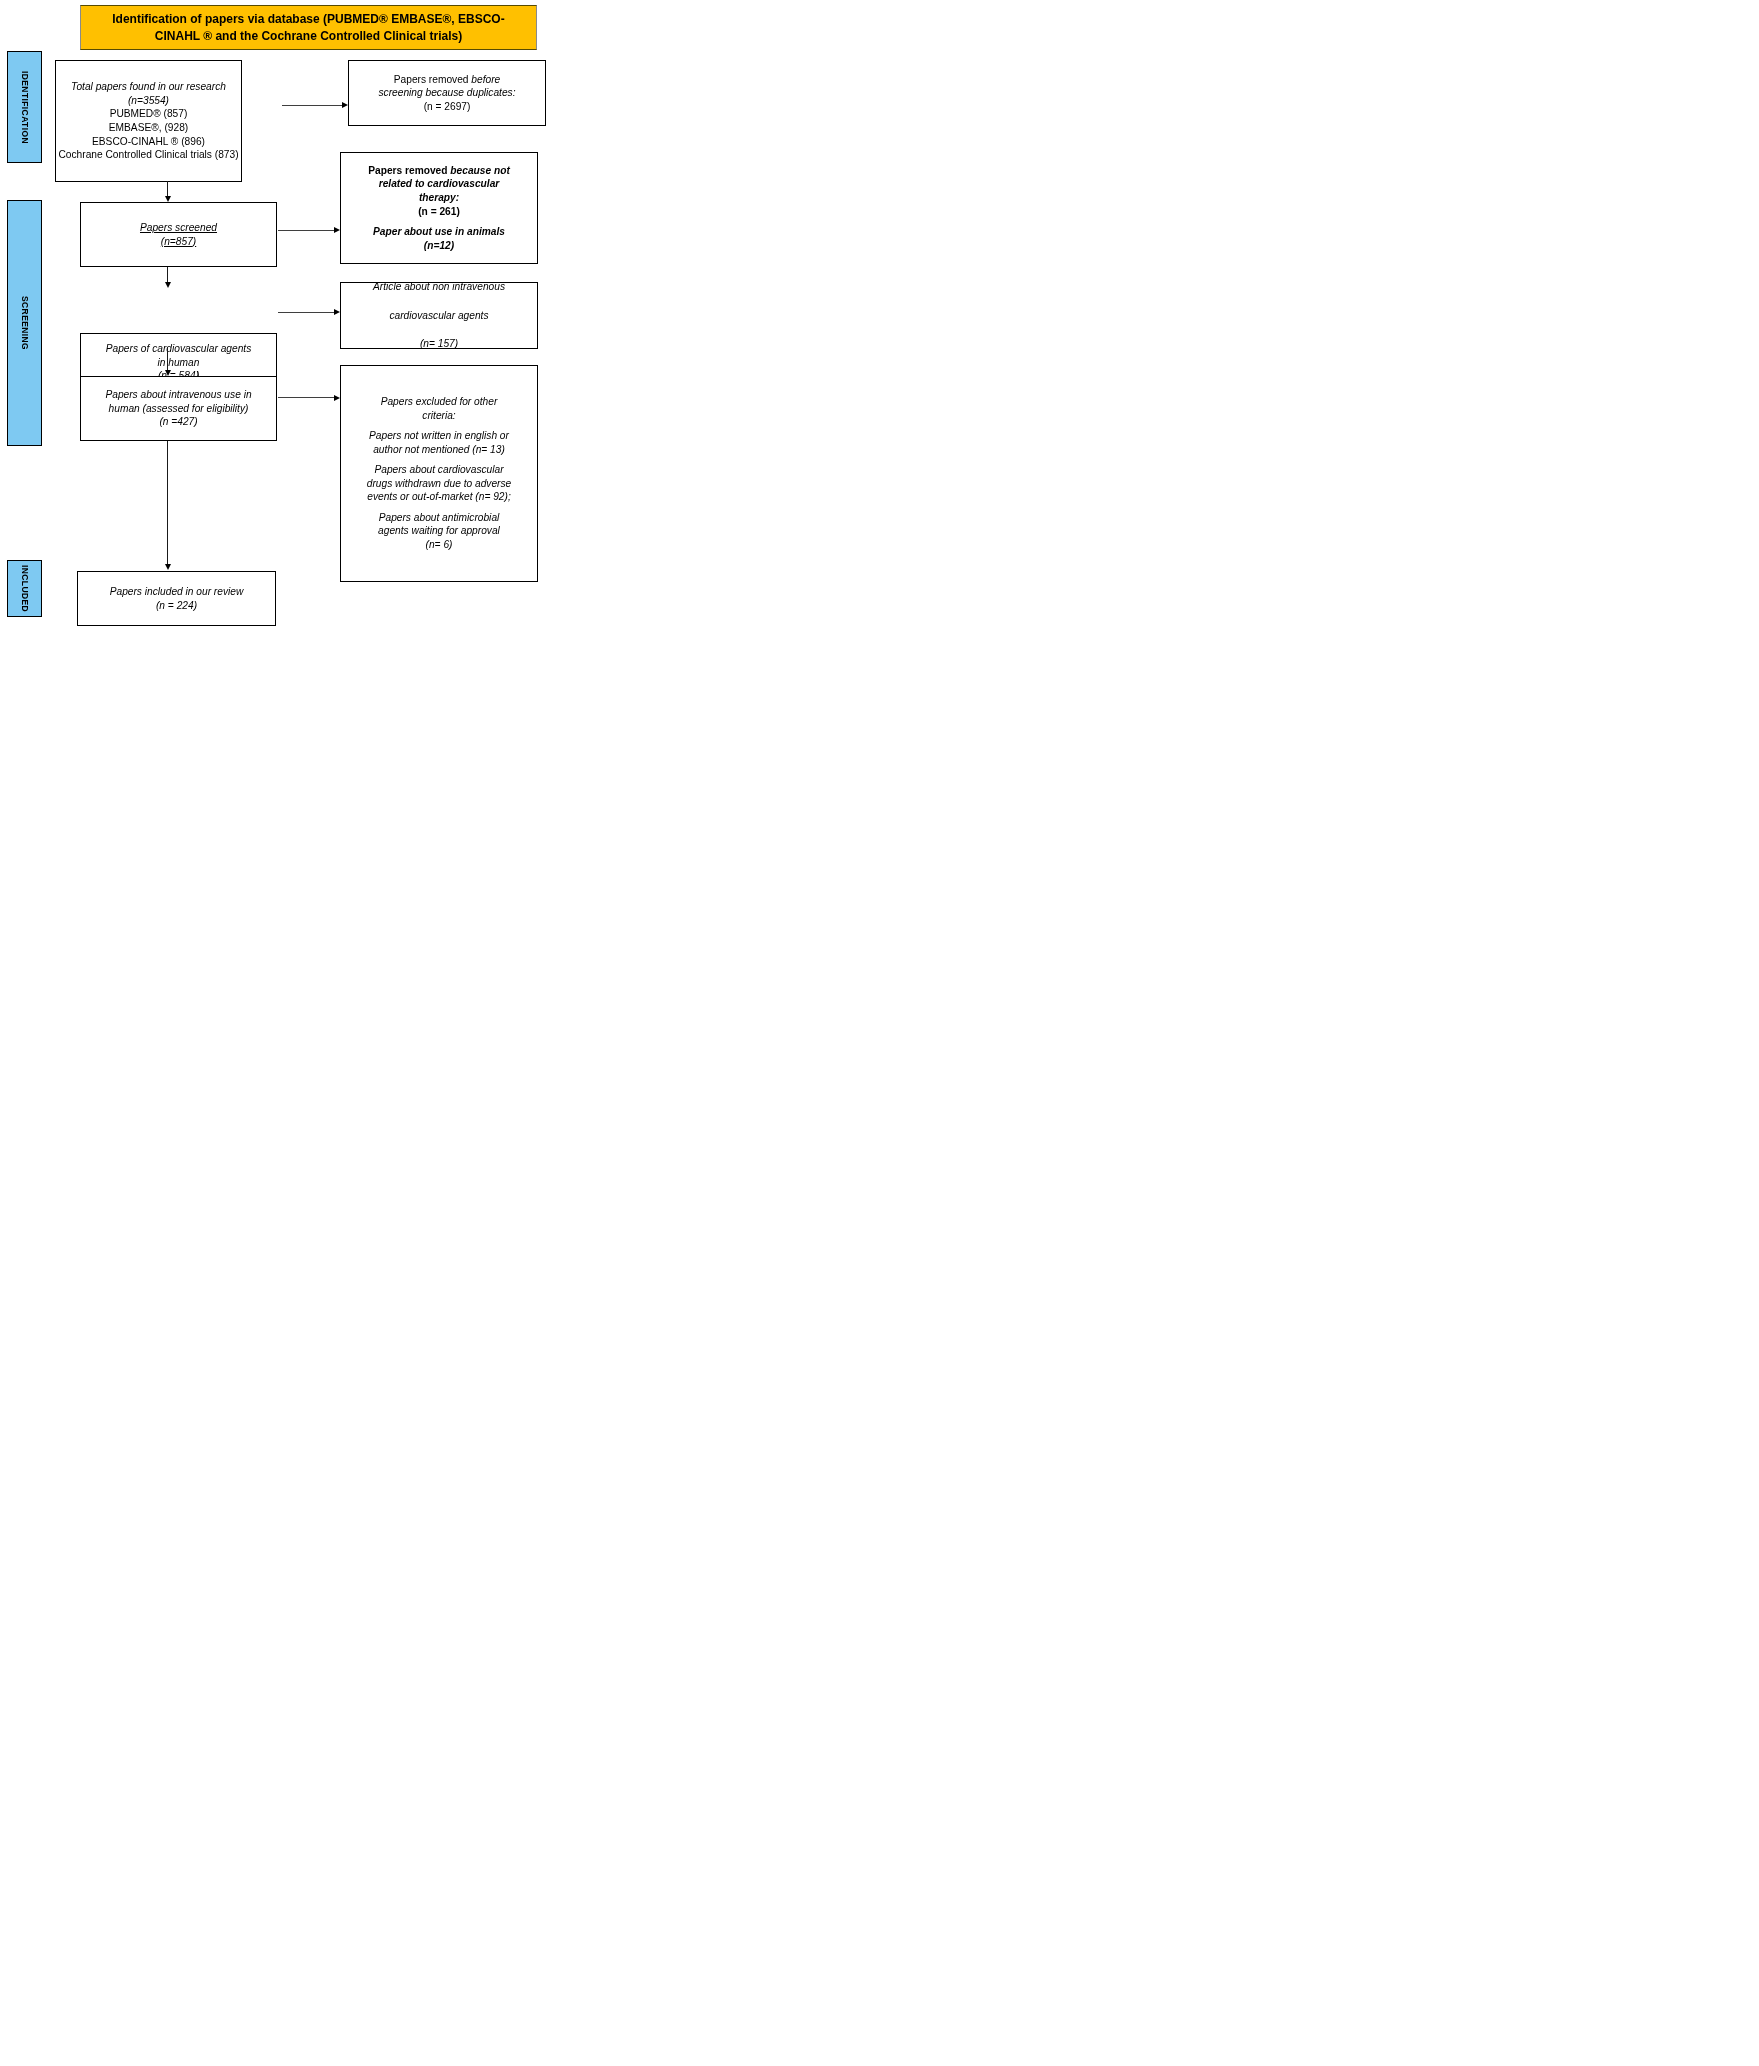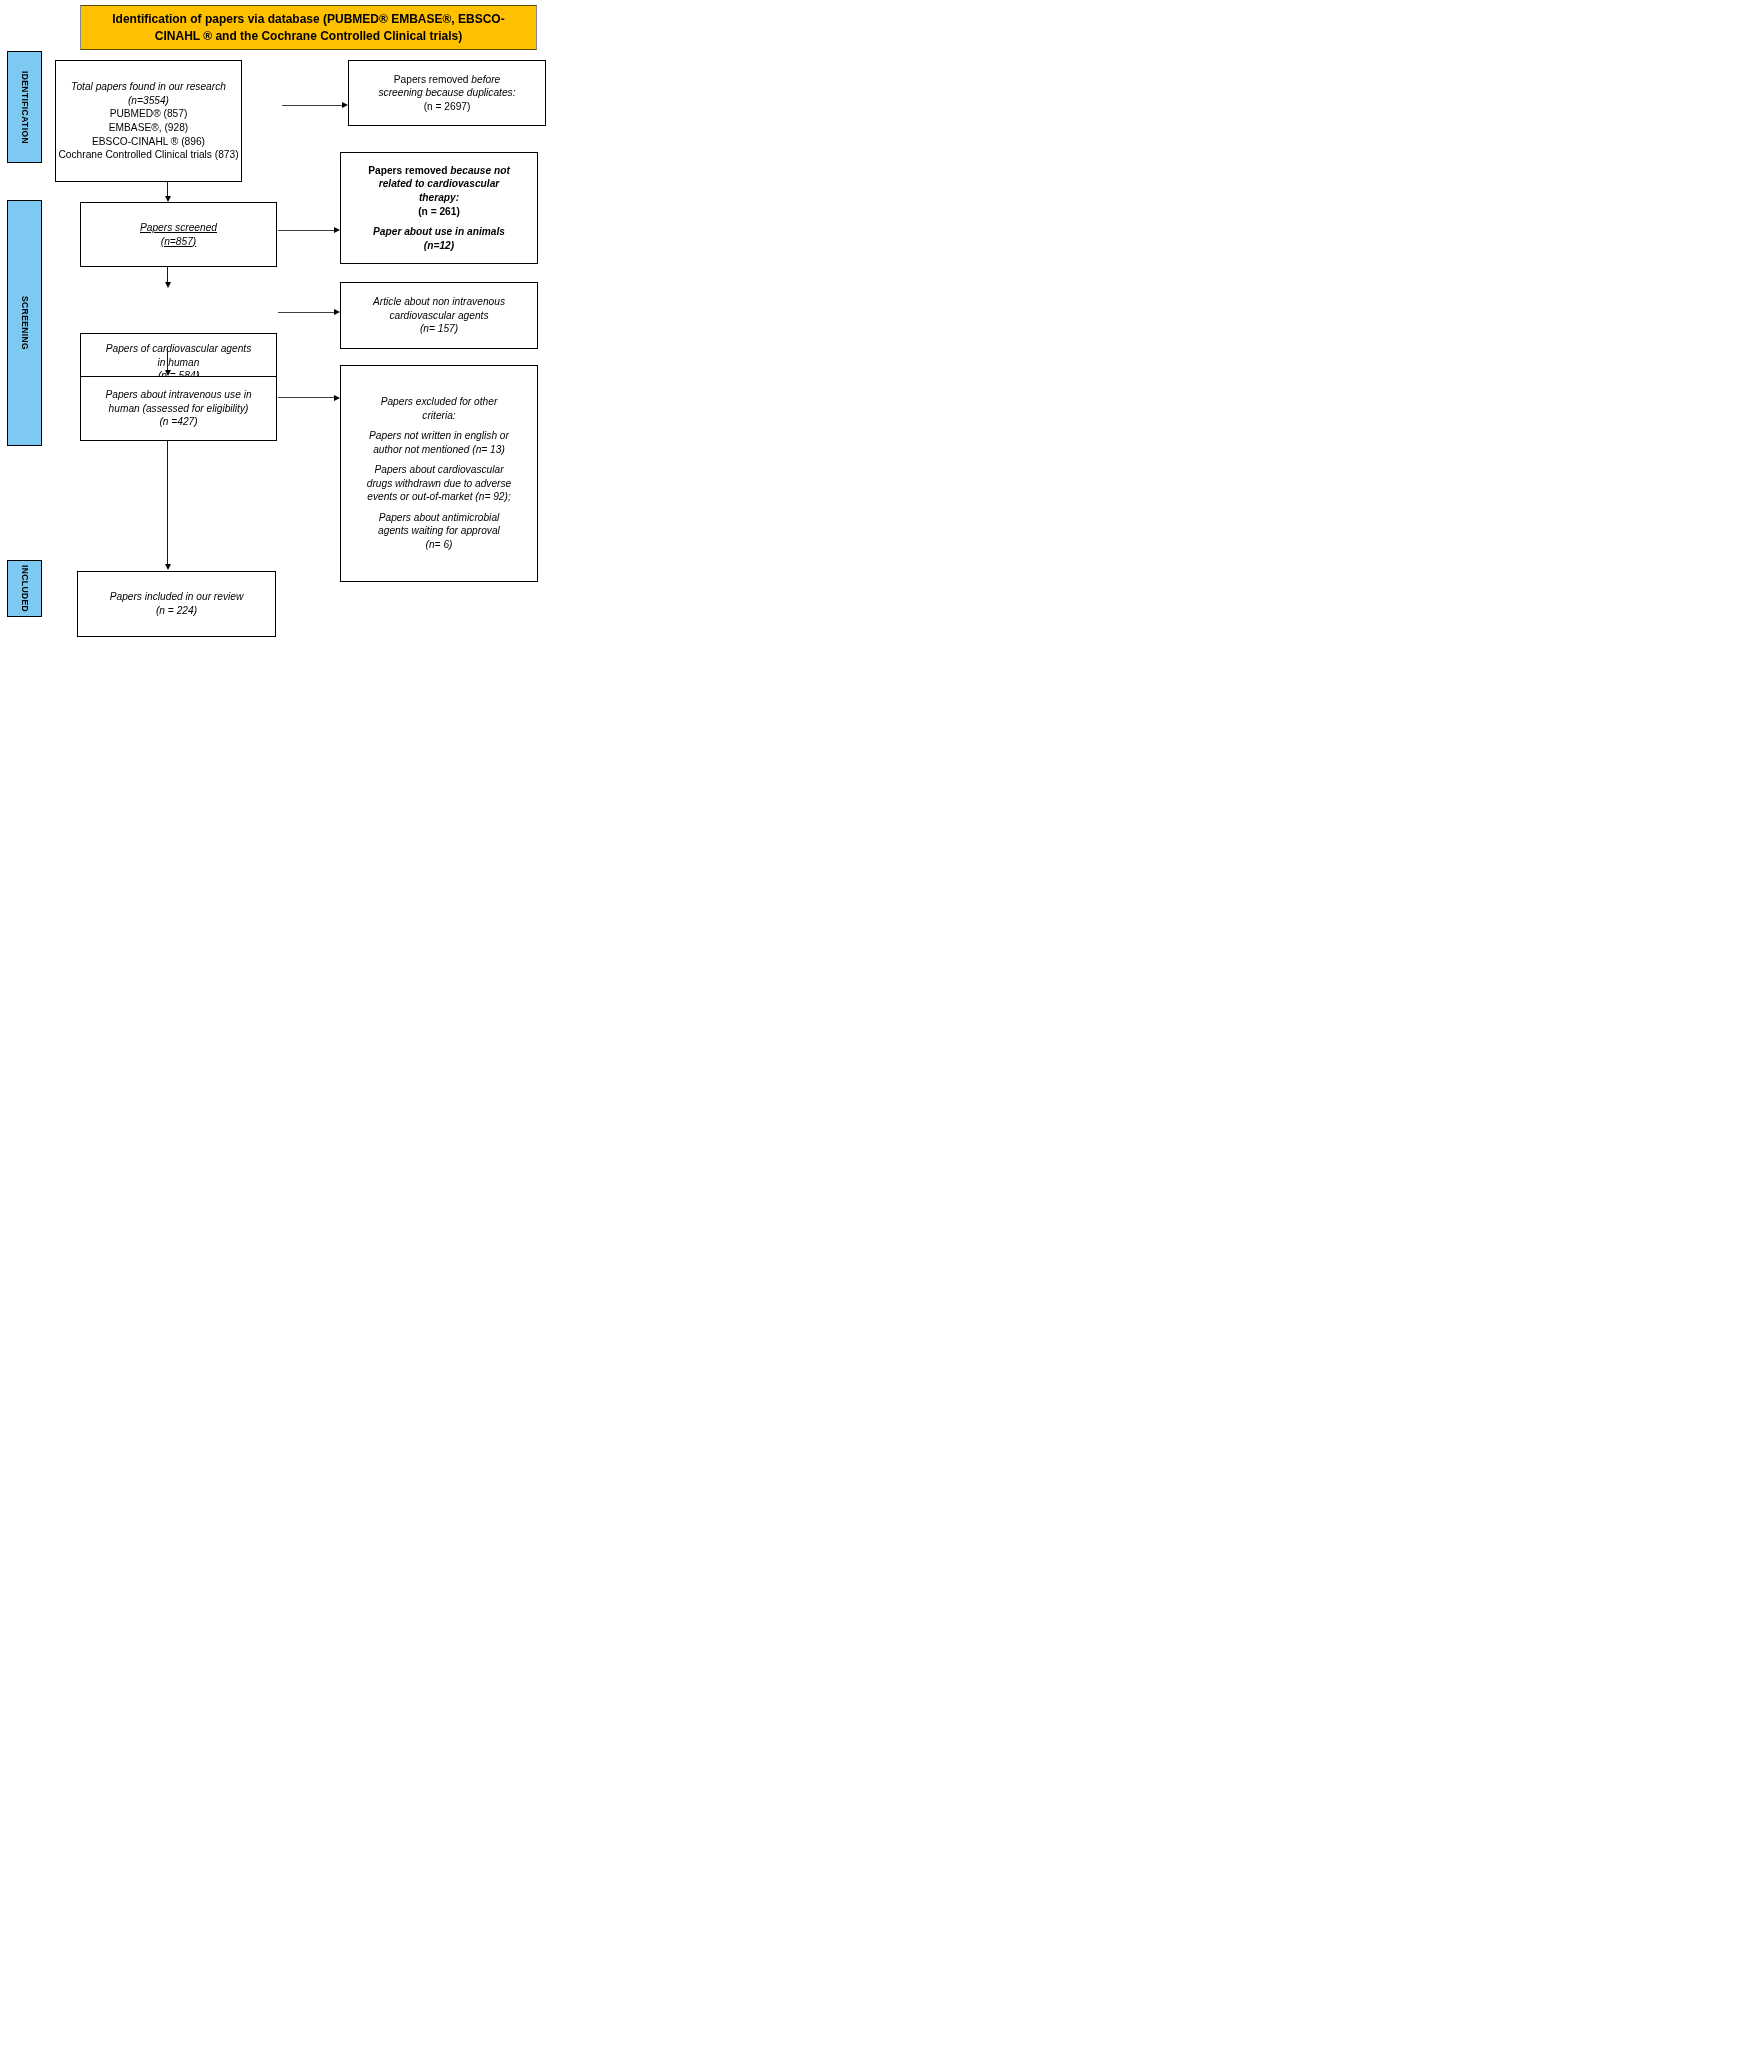--- a/index.html
+++ b/index.html
@@ -31,24 +31,24 @@
     position:absolute; background:#fff;
     border:0.9px solid #000; border-top-width:1.3px; border-bottom-width:1.3px;
     box-sizing:border-box;
     display:flex; flex-direction:column; justify-content:center; align-items:center;
     text-align:center; font-size:10.2px; line-height:1.33; padding:1.7px;
   }
   #box-l1 { left:55px; top:60px;  width:187px; height:122px; }
   #box-l2 { left:80px; top:202px;  width:197px; height:65px;text-decoration:underline; }
   #box-l3 { left:80px; top:289px;  width:197px; height:59px;margin-top:44px; }
   #box-l4 { left:80px; top:376px;  width:197px; height:65px; }
-  #box-l5 { left:77px; top:571px; width:199px; height:66px; }
+  #box-l5 { left:77px; top:571px; width:199px; height:55px; }
   #box-r1 { left:348px; top:60px;  width:198px; height:66px; }
   #box-r2 { left:340px; top:152px;  width:198px; height:112px;font-weight:bold; }
-  #box-r3 { left:340px; top:282px;  width:198px; height:67px; }
+  #box-r3 { left:340px; top:282px;  width:198px; height:67px;gap:15px; }
   #box-r4 { left:340px; top:365px;  width:198px; height:217px; }
 
   .line { white-space:nowrap; }
   .line.gap { height:6.8px; }
   .it { font-style:italic; }
   .bd { font-weight:bold; }
 
   .vline { position:absolute; width:0.9px; background:#1a1a1a; }
   .hline { position:absolute; height:1.3px; background:#3f3f3f; }
   .arrow-down  { position:absolute; width:0; height:0;

